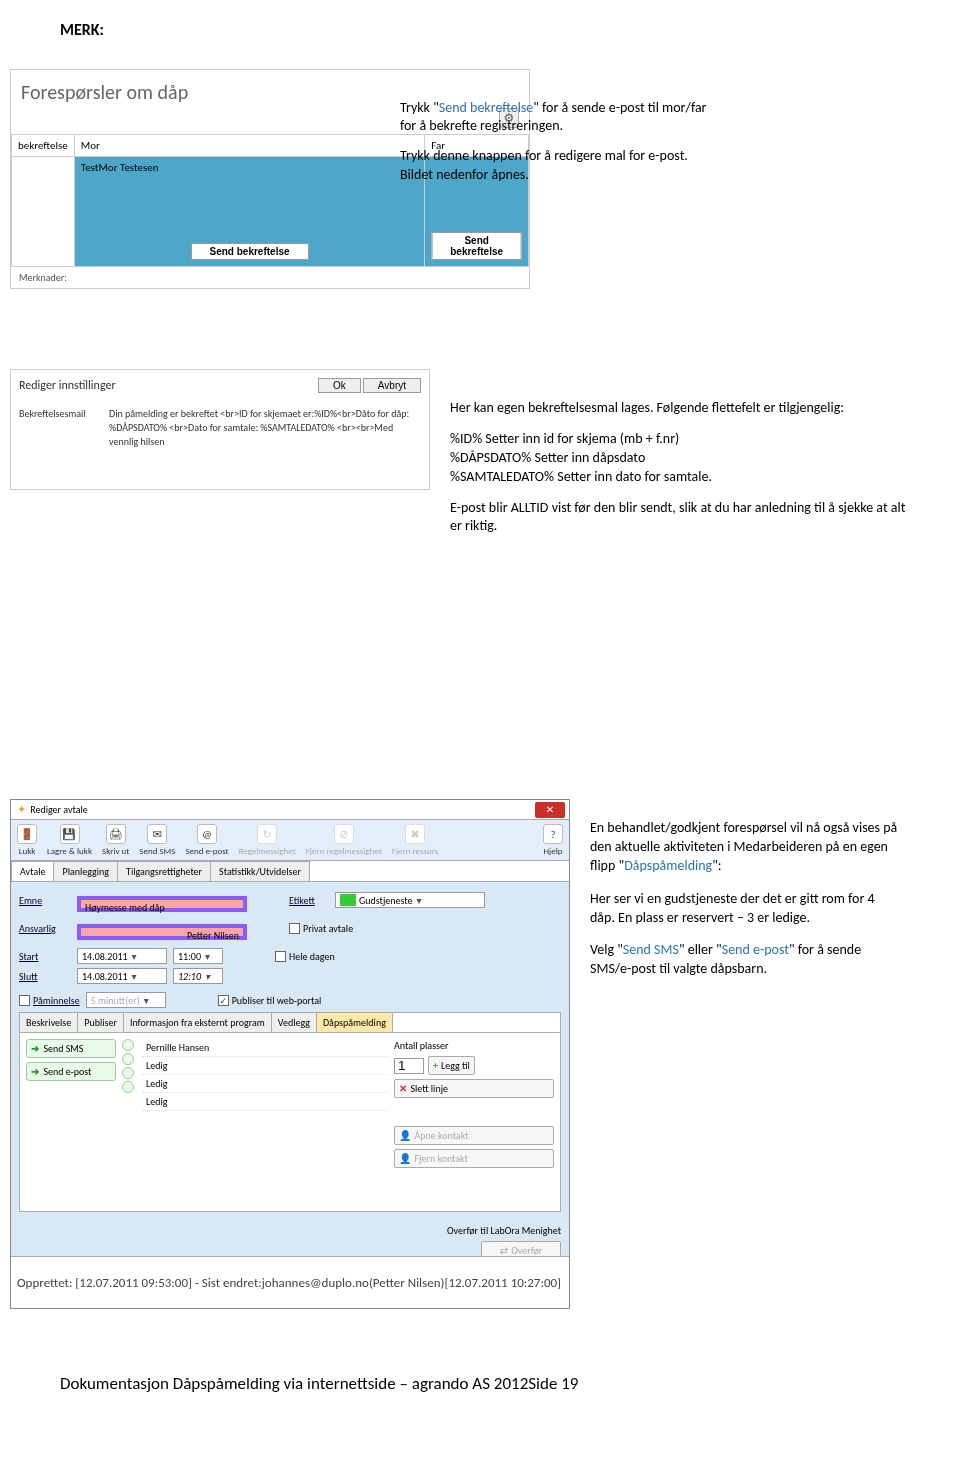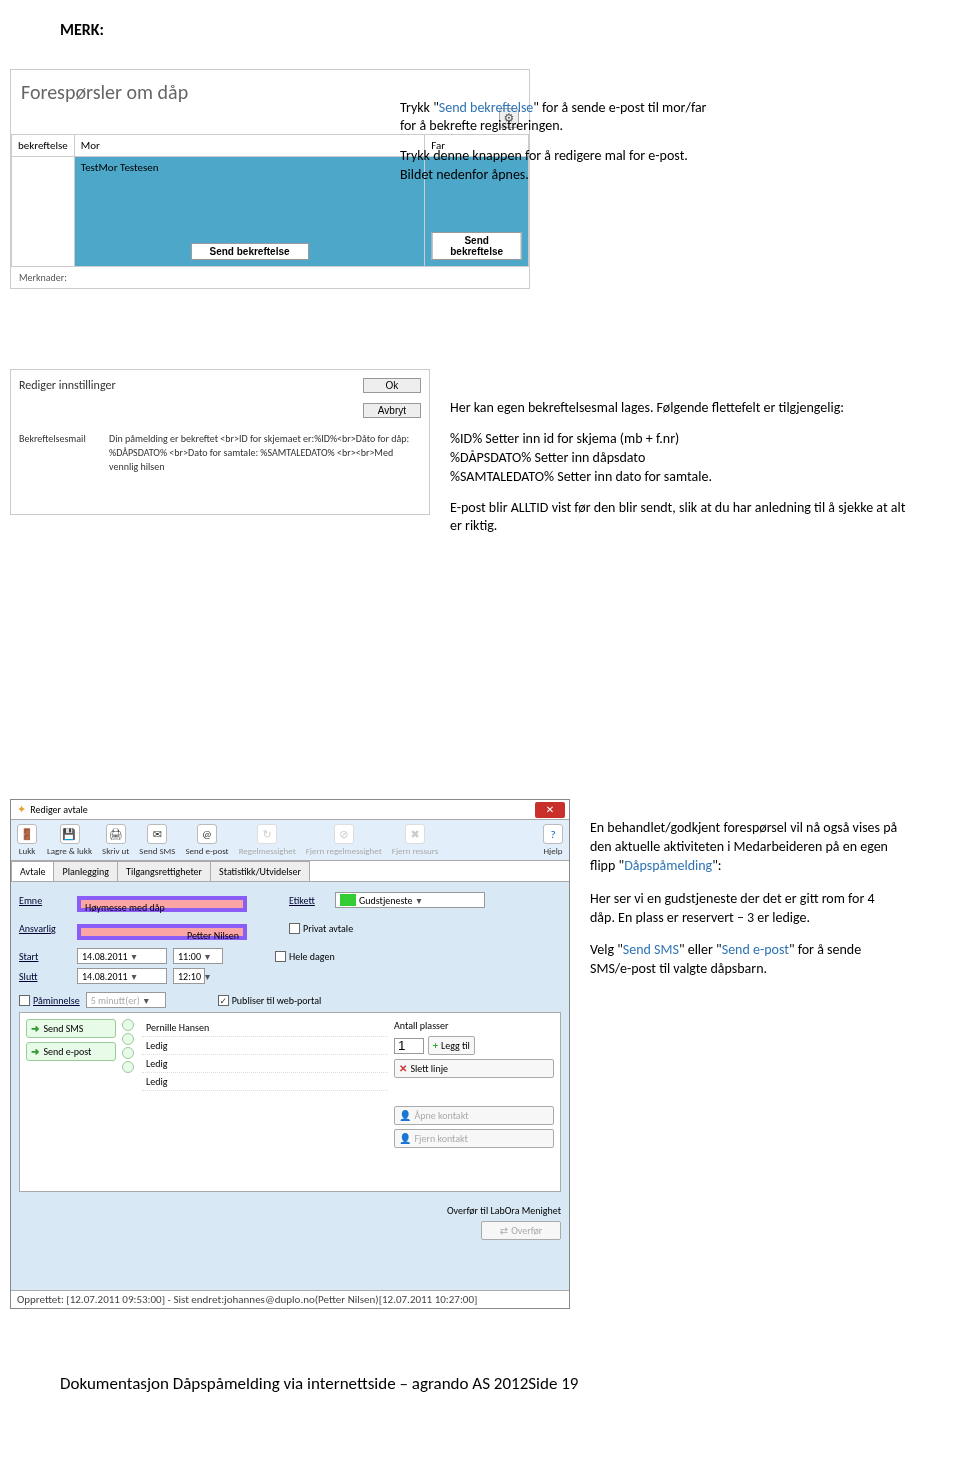--- a/index.html
+++ b/index.html
@@ -17,21 +17,21 @@
   .first-col { width: 60px; }
   .callout1 { position: absolute; left: 340px; top: 50px; width: 320px; font-size: 14px; line-height: 1.3; }
   .callout1 p { margin-bottom: 12px; }
   .blue { color: #2e74b5; }
   svg.arrows { position: absolute; left: 0; top: 0; pointer-events: none; }
 
   .container2 { position: relative; height: 370px; margin-top: 20px; }
   .shot2 { position: absolute; left: -50px; top: 0; width: 420px; background: #fff; border: 1px solid #ccc; font-size: 10px; color: #333; }
   .shot2-head { padding: 8px; display: flex; align-items: flex-start; }
   .shot2-head .title { font-size: 12px; flex: 1; }
-  .shot2-btns { display: flex; flex-direction: column; gap: 10px; }
+  .shot2-btns { display: flex; flex-direction: row; gap: 2px; }
   .shot2-btns button { font-size: 10px; padding: 1px 14px; background: #eee; border: 1px solid #999; }
   .shot2-body { display: flex; padding: 6px 8px 40px 8px; gap: 10px; }
   .shot2-body .lbl { width: 80px; }
   .shot2-body .val { flex: 1; line-height: 1.4; }
   .callout2 { position: absolute; left: 390px; top: 30px; width: 460px; font-size: 14px; line-height: 1.35; }
   .callout2 p { margin-bottom: 12px; }
 
   .container3 { position: relative; margin-top: 60px; height: 560px; }
   .shot3 { position: absolute; left: -50px; top: 0; width: 560px; height: 510px; border: 1px solid #888; background: #d8e8f4; font-size: 10px; }
   .s3-title { background: #fff; border-bottom: 1px solid #aaa; padding: 3px 6px; display: flex; align-items: center; }
@@ -66,21 +66,21 @@
   .s3-list { flex: 1; }
   .s3-list-row { padding: 2px 4px; border-bottom: 1px dotted #ddd; }
   .s3-right { width: 160px; display: flex; flex-direction: column; gap: 4px; }
   .s3-right .rrow { display: flex; align-items: center; gap: 4px; }
   .numin { width: 30px; background: #fff; border: 1px solid #999; padding: 1px 3px; height: 16px; }
   .rbtn { border: 1px solid #aaa; background: #f7f7f7; padding: 2px 4px; font-size: 10px; border-radius: 2px; display: flex; align-items: center; gap: 3px; }
   .rbtn.green .plus { color: #3a3; font-weight: bold; }
   .rbtn.red .cross { color: #c33; font-weight: bold; }
   .rbtn.dim { color: #aaa; }
   .s3-lower { background: #d8e8f4; padding: 6px 8px; }
-  .s3-status { position: absolute; bottom: 0; left: 0; right: 0; background: #fff; border-top: 1px solid #aaa; padding: 2px 6px; font-size: 11px; color: #444; }
+  .s3-status { position: absolute; bottom: 0; left: 0; right: 0; background: #fff; border-top: 1px solid #aaa; padding: 18px 6px; font-size: 13px; color: #444; }
 
   .callout3 { position: absolute; left: 530px; top: 20px; width: 310px; font-size: 14px; line-height: 1.35; }
   .callout3 p { margin-bottom: 14px; }
 
   .footer { margin-top: 14px; font-size: 17px; display: flex; justify-content: flex-start; }
 </style>
 </head>
 <body>
 
 <div class="merk">MERK:</div>
@@ -233,35 +233,42 @@
         <span class="s3-combo" style="width:50px;">11:00</span>
         <span style="width:40px;"></span>
         <span class="chk">
             <span class="box"></span>
             <span>Hele dagen</span>
           </span>
       </div>
       <div class="s3-row">
         <span class="flabel">Slutt</span>
         <span class="s3-combo" style="width:90px;">14.08.2011</span>
-        <span class="s3-combo" style="width:32px;">12:10</span>
+        <span class="s3-combo" style="width:50px;font-style:italic;">12:10</span>
       </div>
       <div class="s3-row" style="margin-top:8px;">
         <span class="chk">
             <span class="box"></span>
             <span class="flabel" style="width:auto;">Påminnelse</span>
           </span>
         <span class="s3-combo" style="width:80px;color:#aaa;">5 minutt(er)</span>
         <span style="width:40px;"></span>
         <span class="chk">
             <span class="box">✓</span>
             <span>Publiser til web-portal</span>
           </span>
       </div>
 
+      <div class="s3-subtabs">
+        <div class="s3-subtab">Beskrivelse</div>
+        <div class="s3-subtab">Publiser</div>
+        <div class="s3-subtab">Informasjon fra eksternt program</div>
+        <div class="s3-subtab">Vedlegg</div>
+        <div class="s3-subtab active">Dåpspåmelding</div>
+      </div>
       <div class="s3-panel">
         <div class="s3-left">
           <div class="pillbtn">
               <span class="pi">➜</span>
               <span>Send SMS</span>
             </div>
           <div class="pillbtn">
               <span class="pi">➜</span>
               <span>Send e-post</span>
             </div>

